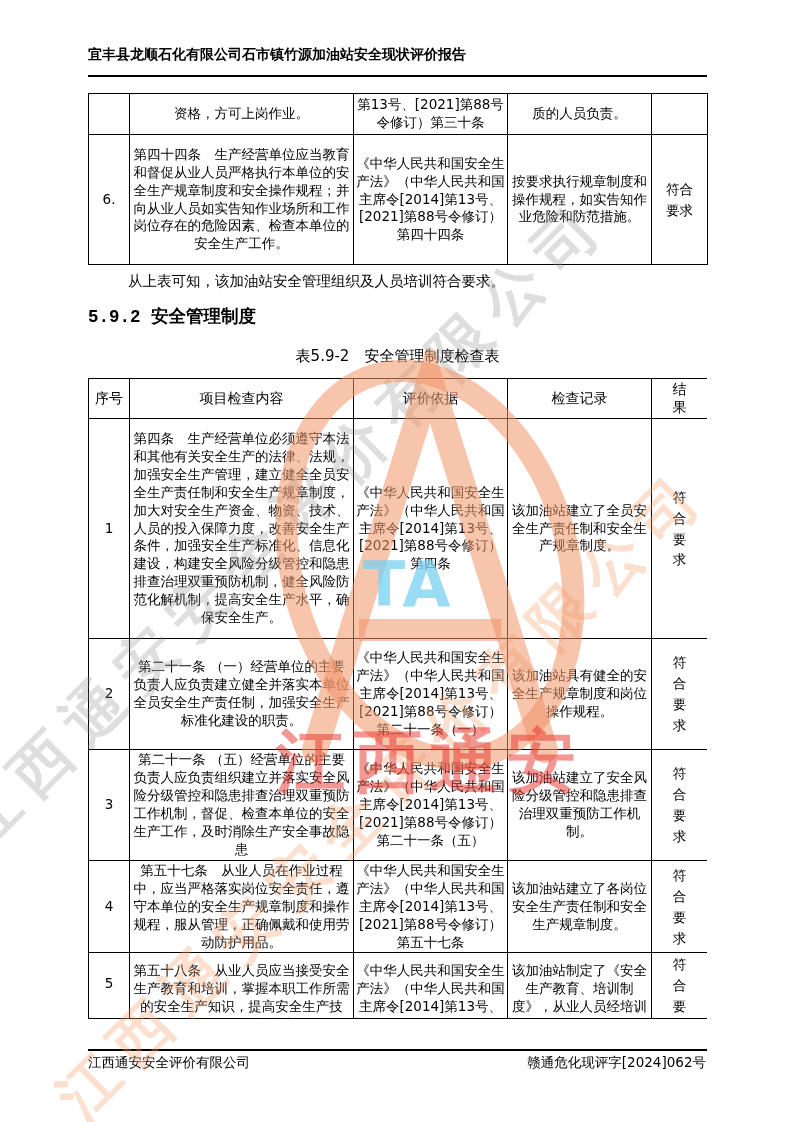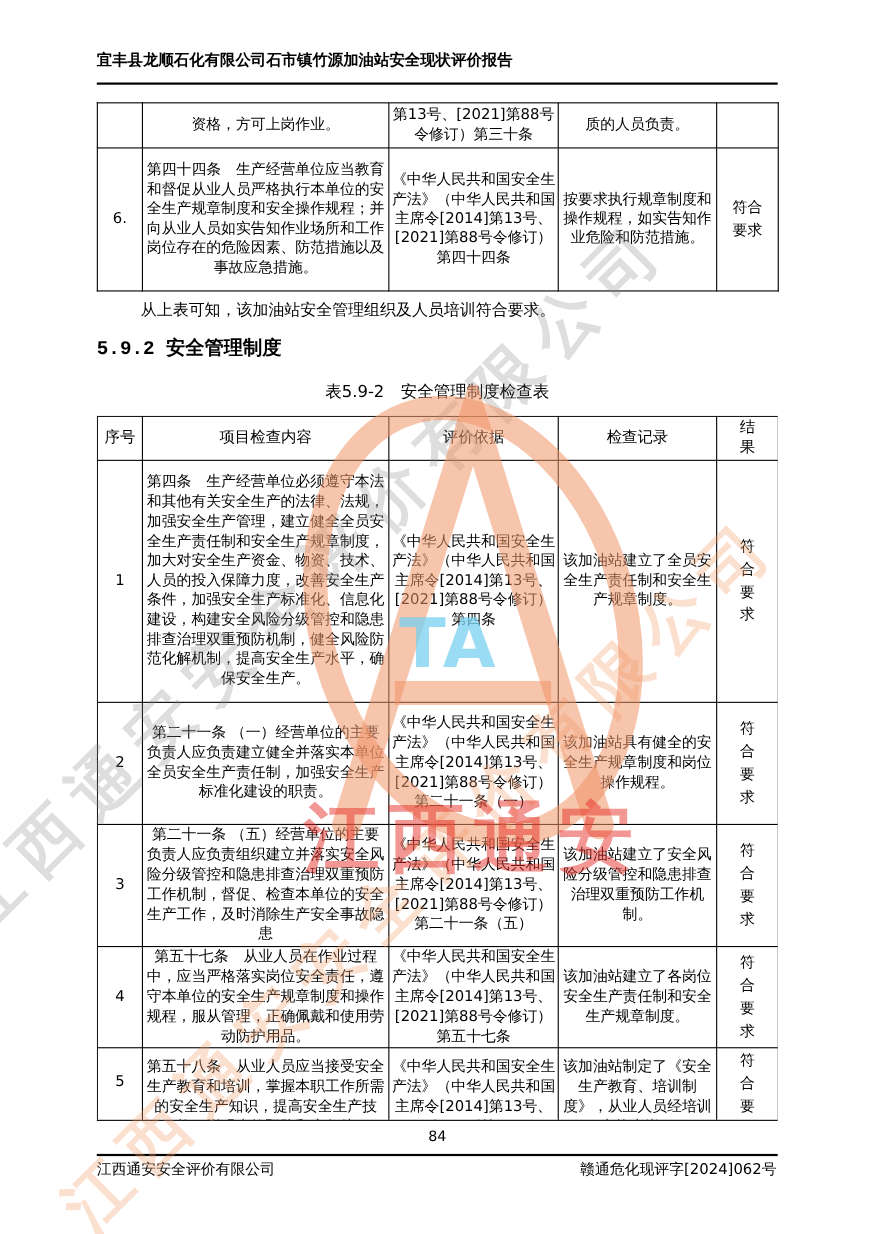--- a/index.html
+++ b/index.html
@@ -101,21 +101,21 @@
     <tbody>
         <tr style="height:41px">
       <td></td>
       <td>资格，方可上岗作业。</td>
       <td>第13号、[2021]第88号令修订）第三十条</td>
       <td>质的人员负责。</td>
       <td></td>
     </tr>
     <tr style="height:130px">
       <td>6.</td>
-      <td>第四十四条　生产经营单位应当教育和督促从业人员严格执行本单位的安全生产规章制度和安全操作规程；并向从业人员如实告知作业场所和工作岗位存在的危险因素、防范措施以及事故应急措施。</td>
+      <td>第四十四条　生产经营单位应当教育和督促从业人员严格执行本单位的安全生产规章制度和安全操作规程；并向从业人员如实告知作业场所和工作岗位存在的危险因素、检查本单位的安全生产工作。</td>
       <td>《中华人民共和国安全生产法》（中华人民共和国主席令[2014]第13号、[2021]第88号令修订）第四十四条</td>
       <td>按要求执行规章制度和操作规程，如实告知作业危险和防范措施。</td>
       <td>
             <span class="res-2">符合要求</span>
           </td>
     </tr>
   </tbody>
     </table>
 
   <div class="para">从上表可知，该加油站安全管理组织及人员培训符合要求。</div>
@@ -184,21 +184,20 @@
         <td>《中华人民共和国安全生产法》（中华人民共和国主席令[2014]第13号、[2021]第88</td>
         <td>该加油站制定了《安全生产教育、培训制度》，从业人员经培训合格上岗。</td>
         <td style="vertical-align:top">
               <span class="res-v">符合要求</span>
             </td>
       </tr>
     </tbody>
       </table>
   </div>
 
-  <div class="page-num">84</div>
   <div class="footer-rule"></div>
   <div class="footer-left">江西通安安全评价有限公司</div>
   <div class="footer-right">赣通危化现评字[2024]062号</div>
 
   <div class="wm wm-diag gray">江西通安安全评价有限公司</div>
   <div class="wm wm-diag peach">江西通安安全评价有限公司</div>
   <div class="wm wm-logo">
     <svg width="350" height="430" viewBox="0 0 350 430">
       <g stroke="rgba(240,148,104,0.55)" fill="none">
         <ellipse cx="175" cy="215" rx="138" ry="198" stroke-width="22" transform="rotate(-16 175 215)"></ellipse>

